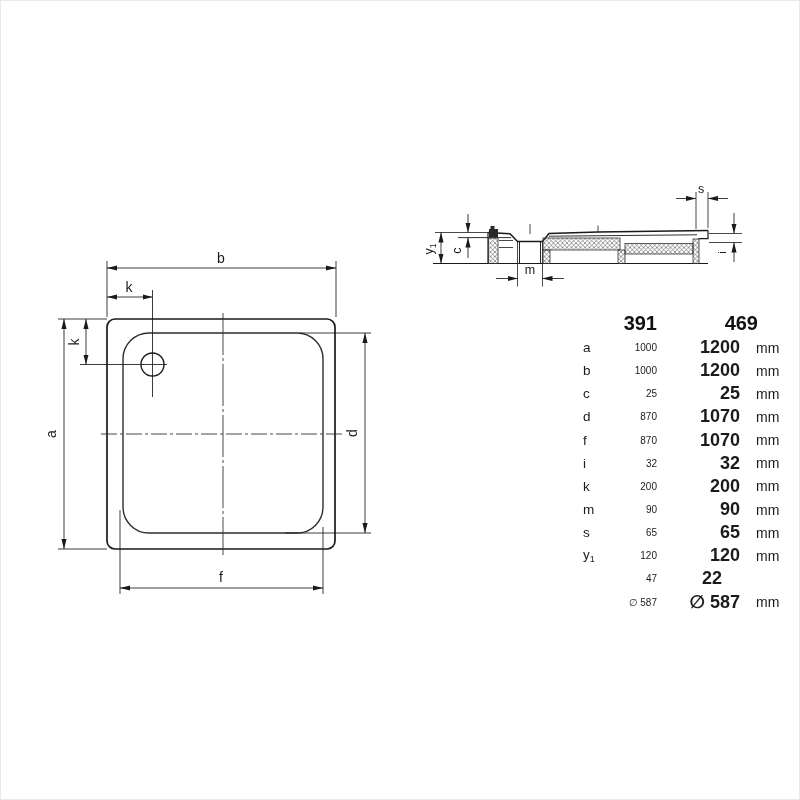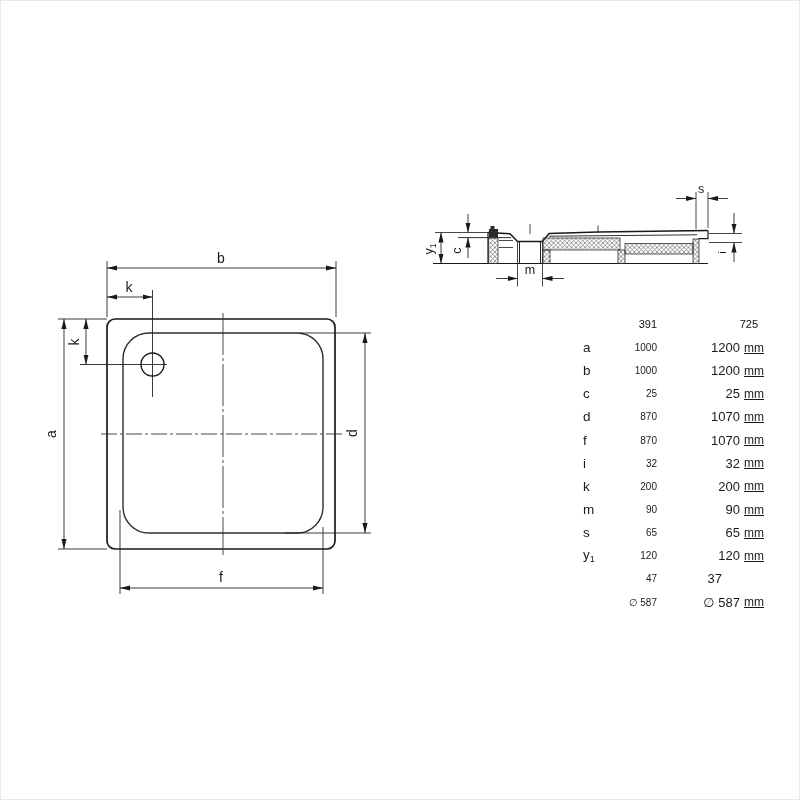--- a/index.html
+++ b/index.html
@@ -13,23 +13,23 @@
   svg text{fill:#1a1a1a;font-family:"Liberation Sans","DejaVu Sans",sans-serif;}
   .dl{font-size:14px;}
   .ds{font-size:12.5px;}
   .di{font-size:11.5px;}
   
   .dim-table{position:absolute;left:570px;top:311px;width:213px;color:#1b1b1b;}
   .trow{display:grid;grid-template-columns:30px 57px 83px 43px;height:23.15px;align-items:center;}
   .thead{height:25px;}
   .cl{font-size:13.5px;padding-left:13px;white-space:nowrap;}
   .cv1{font-size:10px;text-align:right;white-space:nowrap;}
-  .cv2{font-size:13px;text-align:right;white-space:nowrap;}
-  .cu{font-size:12px;padding-left:4px;white-space:nowrap;text-decoration:underline;}
-  .hd{font-weight:normal;font-size:11px;color:#111;}
+  .cv2{font-size:18px;text-align:right;white-space:nowrap;font-weight:bold;}
+  .cu{font-size:14px;padding-left:16px;white-space:nowrap;}
+  .hd{font-weight:bold;font-size:20px;color:#111;}
   .shr{transform:translateX(18px);}
   .shl{transform:translateX(-18px);}
   .subch{font-size:9px;vertical-align:-3px;}
 </style>
 </head>
 <body>
 
 <div class="canvas">
 
   <svg width="800" height="800" viewBox="0 0 800 800">
@@ -154,21 +154,21 @@
         <text class="ds" x="530" y="274" text-anchor="middle">m</text>
         <text class="di" transform="translate(725.5,252.5) rotate(-90)" text-anchor="middle">i</text>
       </g>
     </g>
   </svg>
 
   <div class="dim-table">
     <div class="trow thead">
       <div class="cl"></div>
       <div class="cv1 hd">391</div>
-      <div class="cv2 hd shr">725</div>
+      <div class="cv2 hd shr">469</div>
       <div class="cu"></div>
     </div>
 
     <div class="trow">
       <div class="cl">a</div>
       <div class="cv1">1000</div>
       <div class="cv2">1200</div>
       <div class="cu">mm</div>
     </div>
     <div class="trow">
@@ -221,21 +221,21 @@
     </div>
     <div class="trow">
       <div class="cl"><span>y</span><span class="subch">1</span></div>
       <div class="cv1">120</div>
       <div class="cv2">120</div>
       <div class="cu">mm</div>
     </div>
     <div class="trow">
       <div class="cl"></div>
       <div class="cv1">47</div>
-      <div class="cv2 shl">37</div>
+      <div class="cv2 shl">22</div>
       <div class="cu"></div>
     </div>
     <div class="trow">
       <div class="cl"></div>
       <div class="cv1">∅ 587</div>
       <div class="cv2">∅ 587</div>
       <div class="cu">mm</div>
     </div>
   </div>
 

